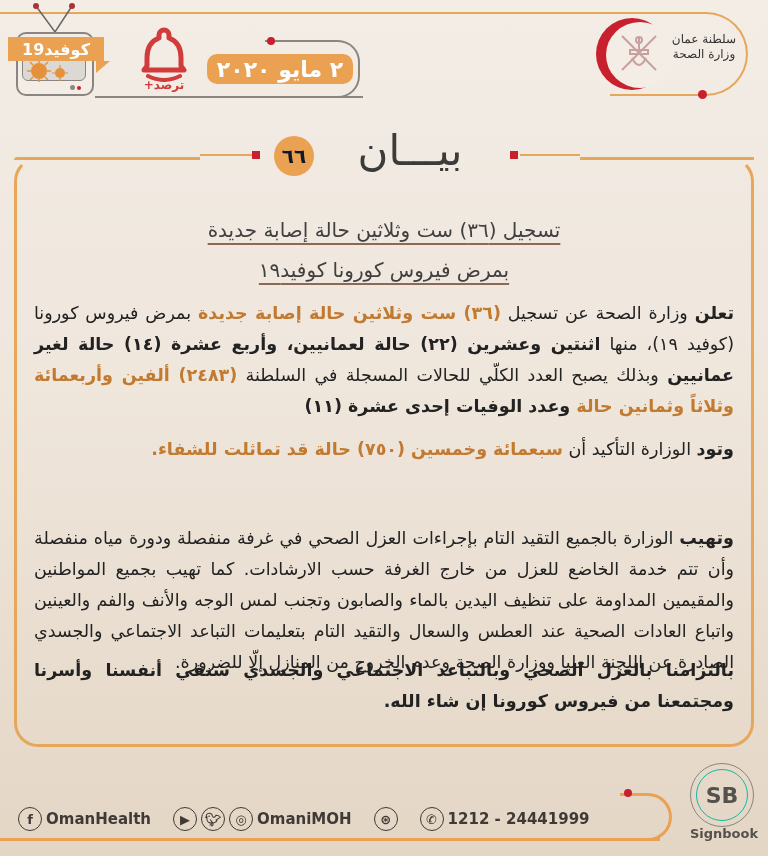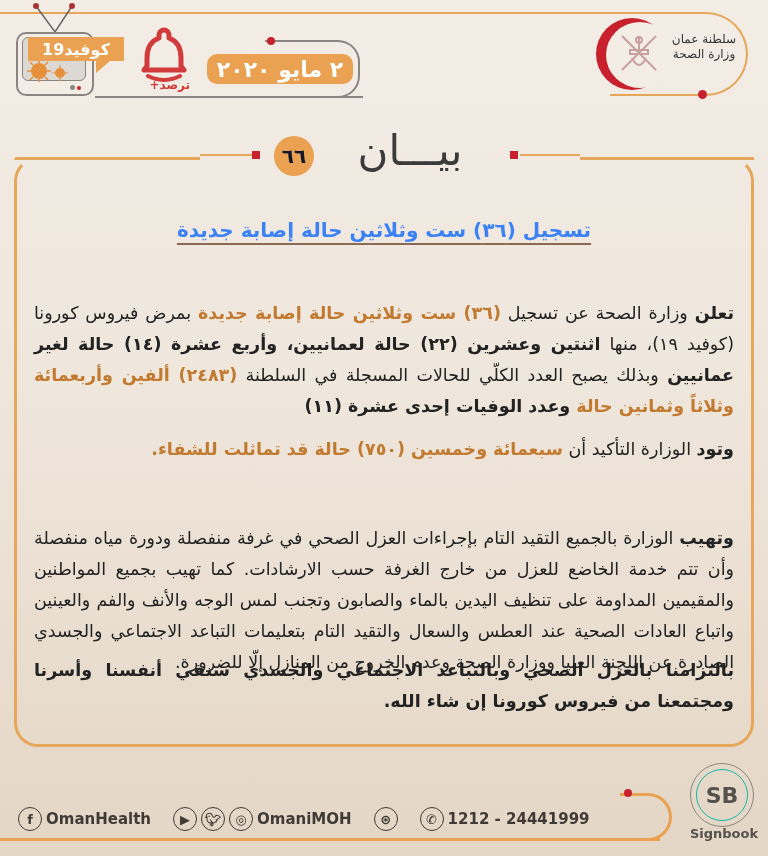--- a/index.html
+++ b/index.html
@@ -45,38 +45,38 @@
   .date-dot { left: 267px; top: 37px; width: 8px; height: 8px; border-radius: 50%; background: #c8202d; }
   .date-pill {
     left: 207px; top: 54px; width: 146px; height: 30px; border-radius: 10px;
     background: #eba152; color: #fff; font-weight: bold; font-size: 22px;
     display: flex; align-items: center; justify-content: center; direction: rtl;
   }
 
   
   .bell { left: 140px; top: 26px; width: 48px; height: 56px; }
   .bell-label {
-    left: 138px; top: 78px; width: 52px; direction: rtl;
+    left: 138px; top: 78px; width: 52px; text-align: center; direction: rtl;
     color: #d23b3b; font-weight: bold; font-size: 12px;
   }
 
   
   .tv-antenna { left: 30px; top: 2px; width: 50px; height: 32px; }
   .tv-body {
     left: 16px; top: 32px; width: 78px; height: 64px;
     border: 2px solid #8a8580; border-radius: 10px; background: #f3ede6;
   }
   .tv-screen {
     left: 22px; top: 37px; width: 64px; height: 44px;
     border: 1.5px solid #8a8580; border-radius: 6px; background: #dcd8d4;
   }
   .tv-knob1 { left: 70px; top: 85px; width: 5px; height: 5px; border-radius: 50%; background: #888; }
   .tv-knob2 { left: 77px; top: 86px; width: 4px; height: 4px; border-radius: 50%; background: #c8202d; }
   .tv-banner {
-    left: 28px; top: 37px; width: 96px; height: 24px; background: #eba152;
+    left: 8px; top: 37px; width: 96px; height: 24px; background: #eba152;
     color: #fff; font-weight: bold; font-size: 16px; direction: rtl;
     display: flex; align-items: center; justify-content: center;
   }
   .tv-banner-tail {
     left: 96px; top: 61px; width: 0; height: 0;
     border-top: 12px solid #eba152; border-right: 14px solid transparent;
   }
   .tv-virus { left: 26px; top: 58px; width: 46px; height: 24px; }
 
   
@@ -96,21 +96,21 @@
   .panel-box {
     left: 14px; top: 157px; width: 740px; height: 590px;
     border: 3px solid #e7a75a; border-radius: 24px;
     border-top-color: transparent;
   }
   .panel-top-l { left: 14px; top: 157px; width: 186px; height: 3px; background: #e7a75a; border-radius: 3px 0 0 0; }
   .panel-top-r { left: 580px; top: 157px; width: 174px; height: 3px; background: #e7a75a; }
 
   .headline {
     left: 60px; top: 210px; width: 648px; direction: rtl; text-align: center;
-    color: #3b82f6; font-weight: bold; font-size: 20px; line-height: 40px;
+    color: #404040; font-weight: normal; font-size: 20px; line-height: 40px;
   }
   .headline span { text-decoration: underline; text-decoration-color: #8a6a55; text-underline-offset: 6px; }
 
   .body-text {
     left: 34px; width: 700px; direction: rtl; text-align: justify;
     font-size: 17.5px; line-height: 31px; color: #222;
   }
   .b { font-weight: bold; }
   .o { color: #c27a30; font-weight: bold; }
   .p1 { top: 298px; }
@@ -204,20 +204,21 @@
 
 <div class="abs title-line-l"></div>
 <div class="abs title-sq-l"></div>
 <div class="abs title-badge">٦٦</div>
 <div class="abs title-word">بيـــان</div>
 <div class="abs title-sq-r"></div>
 <div class="abs title-line-r"></div>
 
 <div class="abs headline">
   <div><span>تسجيل (٣٦) ست وثلاثين حالة إصابة جديدة</span></div>
+  <div><span>بمرض فيروس كورونا كوفيد١٩</span></div>
 </div>
 
 <div class="abs body-text p1">
   <span class="b">تعلن</span><span> وزارة الصحة عن تسجيل </span><span class="o">(٣٦) ست وثلاثين حالة إصابة جديدة</span><span> بمرض فيروس كورونا (كوفيد ١٩)، منها </span><span class="b">اثنتين وعشرين (٢٢) حالة لعمانيين، وأربع عشرة (١٤) حالة لغير عمانيين</span><span> وبذلك يصبح العدد الكلّي للحالات المسجلة في السلطنة </span><span class="o">(٢٤٨٣) ألفين وأربعمائة وثلاثاً وثمانين حالة</span><span class="b"> وعدد الوفيات إحدى عشرة (١١)</span>
 </div>
 
 <div class="abs body-text p2">
   <span class="b">وتود</span><span> الوزارة التأكيد أن </span><span class="o">سبعمائة وخمسين (٧٥٠)</span><span class="o"> حالة قد تماثلت للشفاء.</span>
 </div>
 

